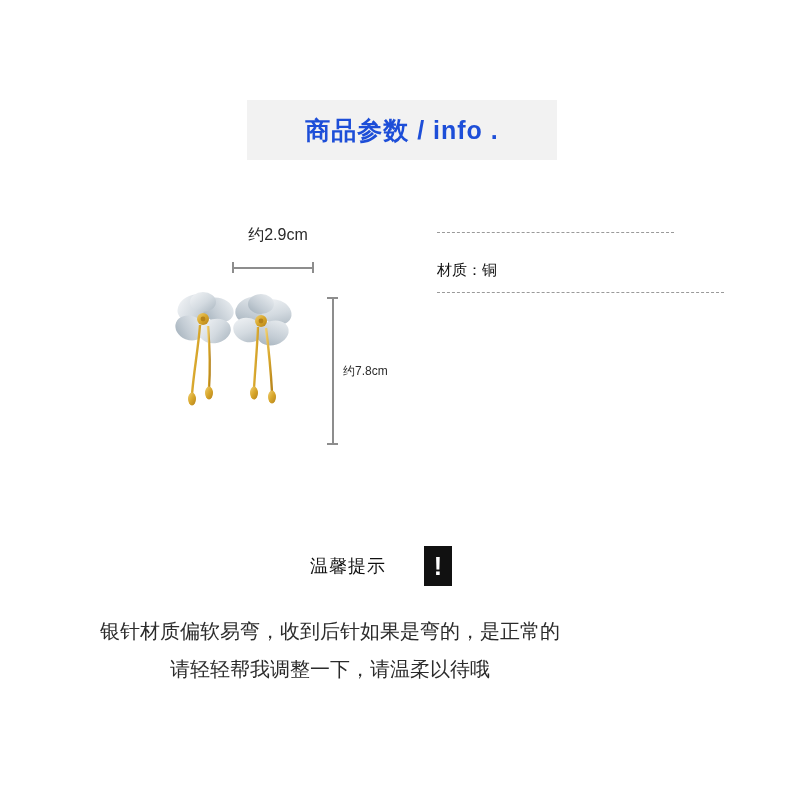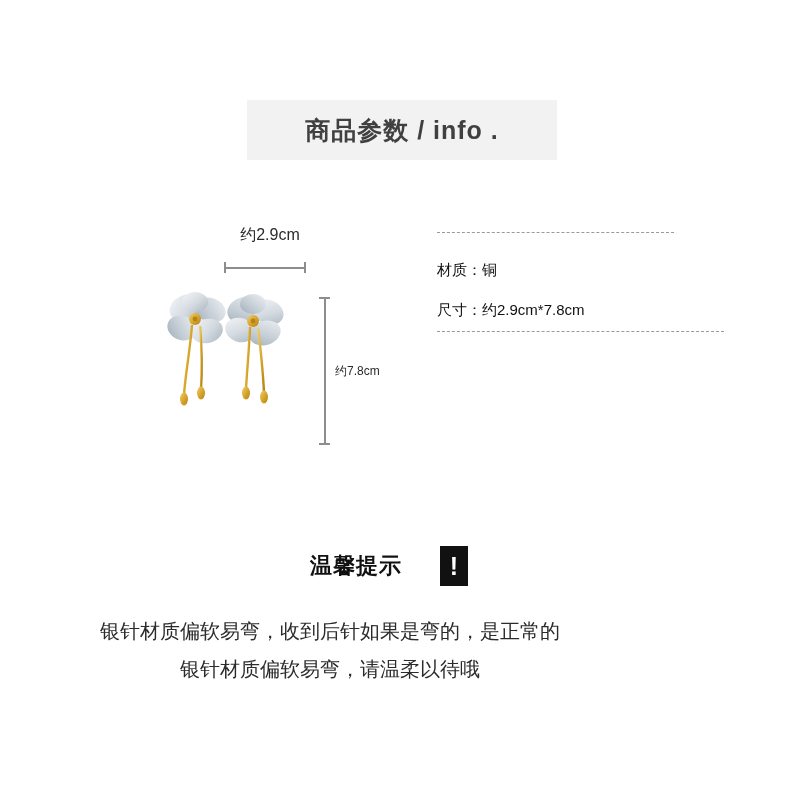--- a/index.html
+++ b/index.html
@@ -25,28 +25,28 @@
     height: 60px;
     background: #f2f2f2;
     display: flex;
     align-items: center;
     justify-content: center;
   }
   .header-text {
     font-size: 25px;
     font-weight: bold;
     letter-spacing: 1px;
-    color: #404040;
+    color: #1d4ed8;
     white-space: pre;
   }
 
   
   .product-area {
     position: absolute;
-    left: 142px;
+    left: 150px;
     top: 225px;
     width: 290px;
     height: 260px;
   }
 
   .width-label {
     position: absolute;
     left: 68px;
     top: 0px;
     width: 120px;
@@ -151,22 +151,22 @@
 
   
   .tips-head {
     position: absolute;
     left: 310px;
     top: 546px;
     display: flex;
     align-items: center;
   }
   .tips-title {
-    font-size: 22px;
-    font-weight: bold;
+    font-size: 18px;
+    font-weight: normal;
     color: #111111;
     letter-spacing: 1px;
   }
   .excl-badge {
     margin-left: 38px;
     width: 28px;
     height: 40px;
     background: #111111;
     color: #ffffff;
     font-size: 25px;
@@ -262,25 +262,24 @@
       <path d="M38 36 C41 60, 43 82, 44 100" stroke="url(#goldg)" stroke-width="2.4" fill="none"></path>
       <ellipse cx="26" cy="101" rx="4" ry="6.5" fill="url(#goldg)"></ellipse>
       <ellipse cx="44" cy="105" rx="4" ry="6.5" fill="url(#goldg)"></ellipse>
     </g>
   </svg>
 </div>
 
 <div class="spec-block">
   <div class="spec-rule"></div>
   <div class="spec-row first">材质：铜</div>
-  <div class="spec-row">尺寸：约2.9cm*7.8cm</div>
   <div class="spec-rule bottom"></div>
 </div>
 
 <div class="tips-head">
   <div class="tips-title">温馨提示</div>
   <div class="excl-badge">!</div>
 </div>
 
 <div class="tips-body">
   <div class="tips-line">银针材质偏软易弯，收到后针如果是弯的，是正常的</div>
-  <div class="tips-line">银针材质偏软易弯，请温柔以待哦</div>
+  <div class="tips-line">请轻轻帮我调整一下，请温柔以待哦</div>
 </div>
 
 </body></html>

